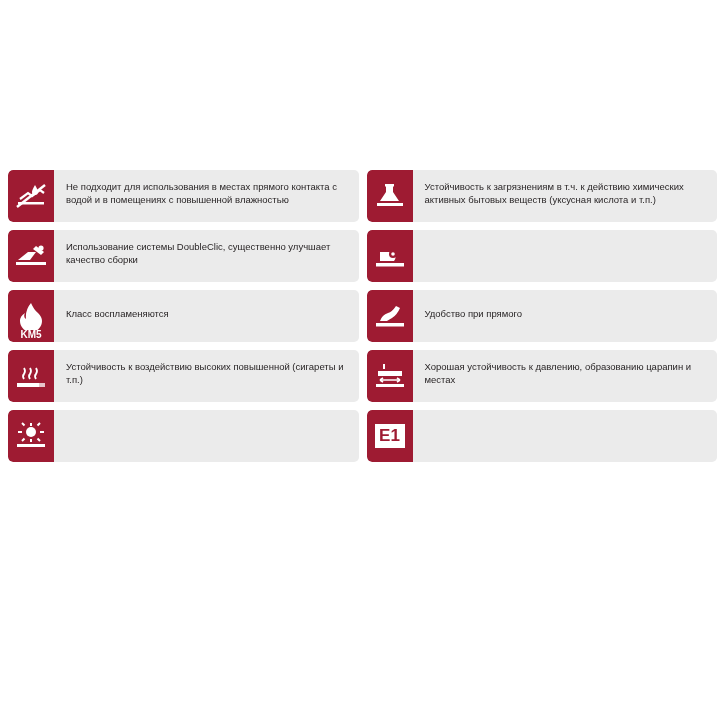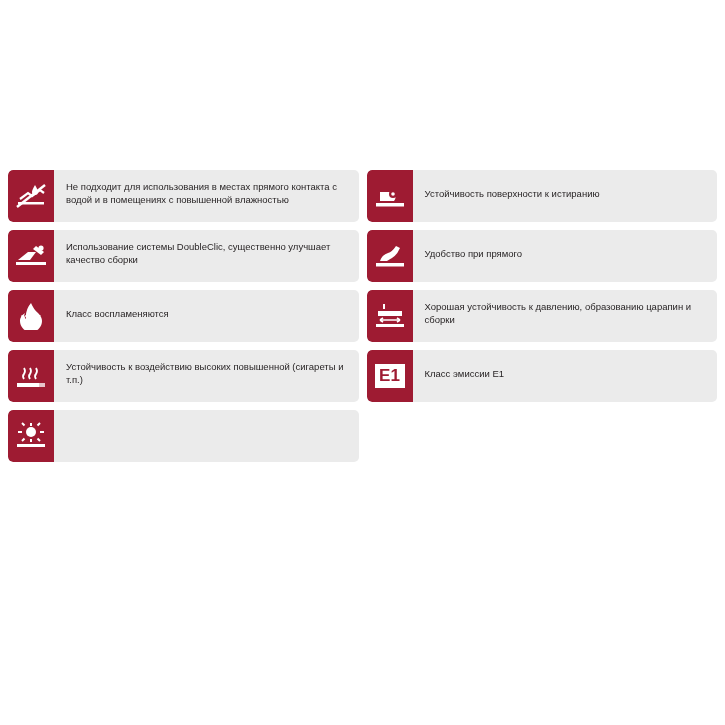--- a/index.html
+++ b/index.html
@@ -58,27 +58,27 @@
     display: flex;
     align-items: center;
     padding: 0 8px 4px 12px;
     font-size: 9.5px;
     line-height: 1.35;
     color: #231f20;
   }
   .label span { display: block; }
   .km5-text {
     position: absolute;
-    bottom: 17px;
+    bottom: 2px;
     left: 0;
     width: 100%;
     text-align: center;
     color: #ffffff;
     font-size: 10px;
-    font-weight: normal;
+    font-weight: bold;
     letter-spacing: 0px;
   }
   .e1-text {
     color: #9e1b32;
     font-size: 17px;
     font-weight: bold;
     font-family: "Liberation Sans", sans-serif;
   }
   .e1-box {
     border: 2px solid #9e1b32;
@@ -187,34 +187,43 @@
                 <path d="M9.5 16.5 l-2.5 2.5"></path>
             </g>
           </svg>
         </div>
       </div>
 
     </div>
 
     <div class="col">
 
+      <div class="feature">
+        <div class="icon-box">
+          <svg width="32" height="28" viewBox="0 0 32 28">
+            <path d="M3 21 h26 v3 H3z" fill="#fff"></path>
+            <path d="M12 4 h7 v6 l6 9 h-19 l6 -9z" fill="#fff"></path>
+            <path d="M11 2 h9 v2.5 h-9z" fill="#fff"></path>
+          </svg>
+        </div>
+        <div class="label">
+            <span>Устойчивость к загрязнениям в т.ч. к действию химических активных бытовых веществ (уксусная кислота и т.п.)</span>
+          </div>
+      </div>
 
 
       <div class="feature">
         <div class="icon-box">
           <svg width="32" height="28" viewBox="0 0 32 28">
             <path d="M2 21 h28 v3.5 H2z" fill="#fff"></path>
             <path d="M6 19 v-9 h14 a7 7 0 0 1 0 9z" fill="#fff"></path>
             <circle cx="19" cy="12" r="4" fill="#9e1b32"></circle>
             <circle cx="19" cy="12" r="1.8" fill="#fff"></circle>
           </svg>
         </div>
-        <div class="label">
-            <span>Устойчивость поверхности к истиранию</span>
-          </div>
       </div>
 
       <div class="feature">
         <div class="icon-box">
           <svg width="32" height="28" viewBox="0 0 32 28">
             <path d="M2 21 h28 v3.5 H2z" fill="#fff"></path>
             <path d="M6 19 q2 -6 8 -8 q4 -1 8 -7 l4 2 q-3 7 -8 10 q-5 3 -5 3z" fill="#fff"></path>
           </svg>
         </div>
         <div class="label">
@@ -226,30 +235,27 @@
         <div class="icon-box">
           <svg width="32" height="28" viewBox="0 0 32 28">
             <path d="M4 9 h24 v5 H4z" fill="#fff"></path>
             <path d="M2 22 h28 v3 H2z" fill="#fff"></path>
             <path d="M10 2 v5" stroke="#fff" stroke-width="2"></path>
             <path d="M6 18 h20" stroke="#fff" stroke-width="1.6"></path>
             <path d="M6 18 l3 -2 M6 18 l3 2 M26 18 l-3 -2 M26 18 l-3 2" stroke="#fff" stroke-width="1.6" fill="none"></path>
           </svg>
         </div>
         <div class="label">
-            <span>Хорошая устойчивость к давлению, образованию царапин и сборки</span>
+            <span>Хорошая устойчивость к давлению, образованию царапин и местах</span>
           </div>
       </div>
 
       <div class="feature">
         <div class="icon-box">
           <div class="e1-box">
             <span class="e1-text">E1</span>
           </div>
         </div>
-        <div class="label">
-            <span>Класс эмиссии Е1</span>
-          </div>
       </div>
 
     </div>
   </div>
 </div>
 
 </body></html>

